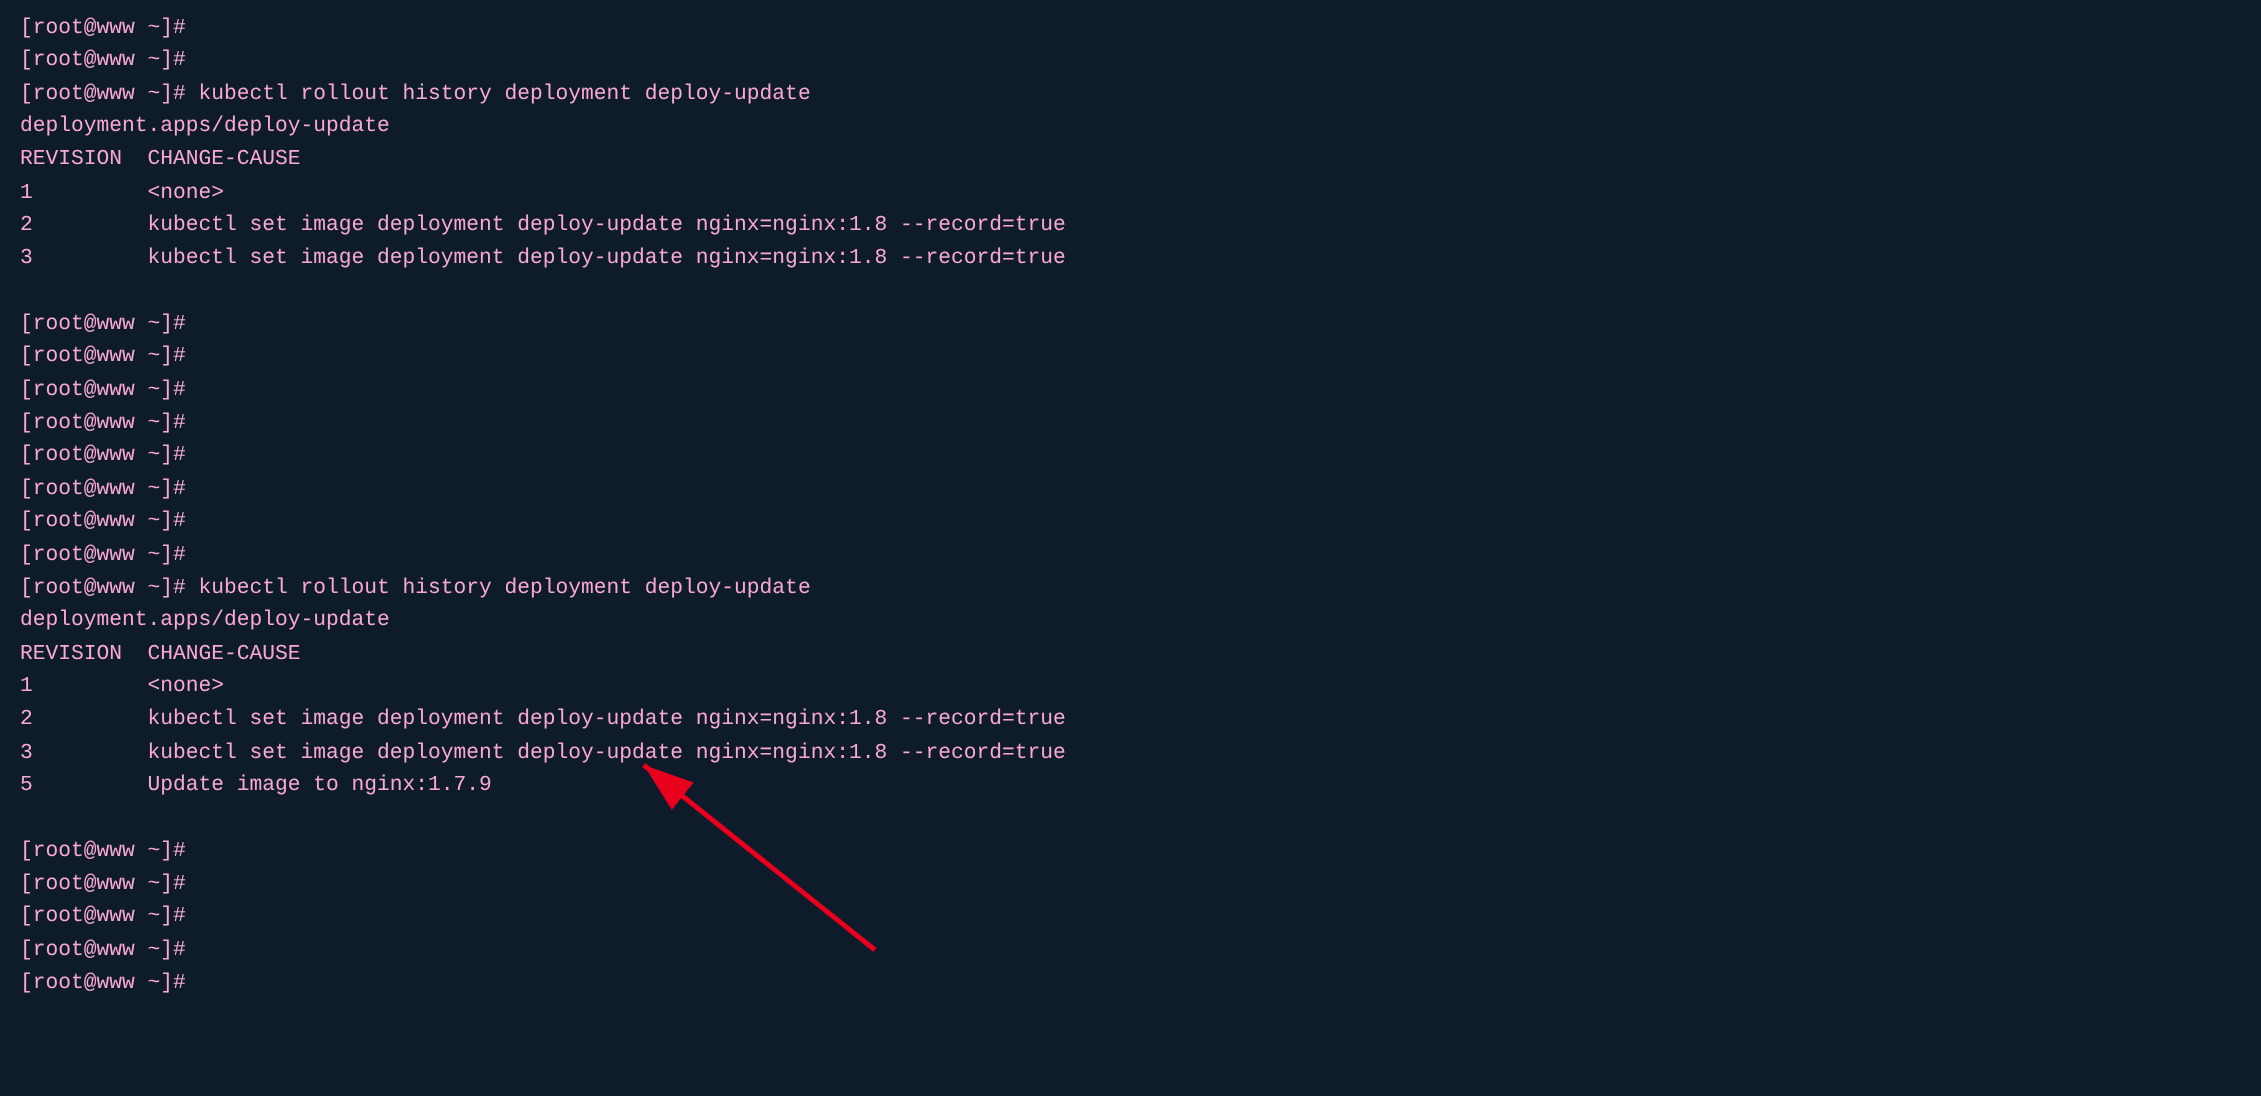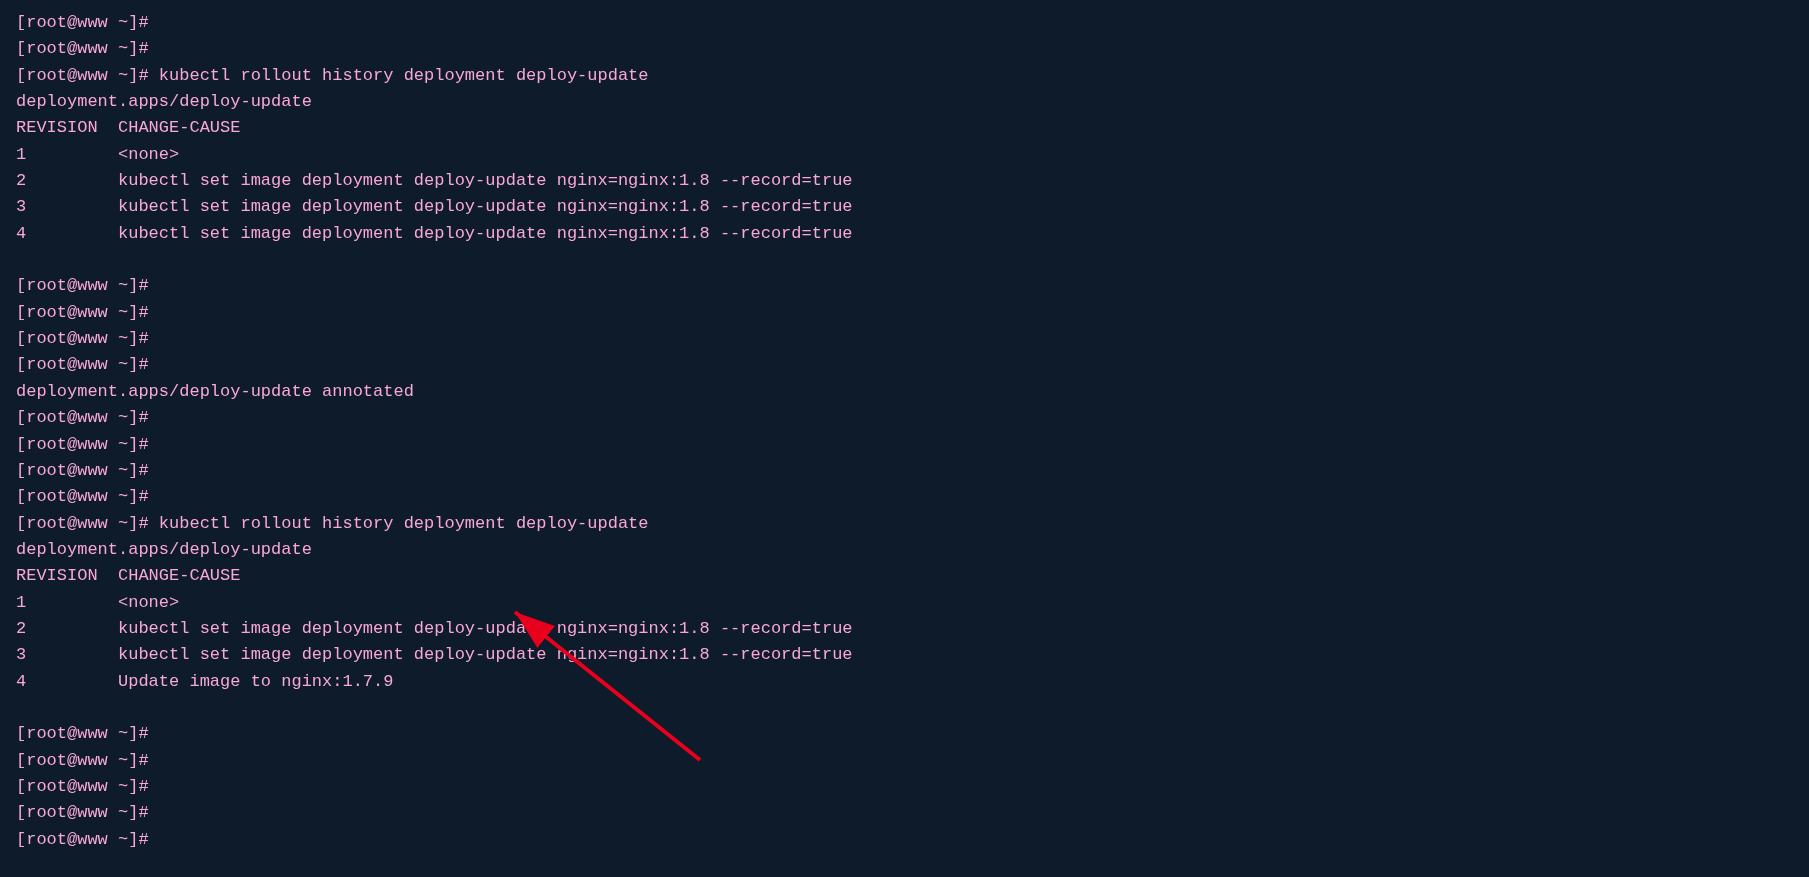--- a/index.html
+++ b/index.html
@@ -43,38 +43,36 @@
 <div class="terminal">
   <div id="lines-container">
       <div class="line">[root@www ~]#</div>
       <div class="line">[root@www ~]#</div>
       <div class="line">[root@www ~]# kubectl rollout history deployment deploy-update</div>
       <div class="line">deployment.apps/deploy-update</div>
       <div class="line">REVISION  CHANGE-CAUSE</div>
       <div class="line">1         &lt;none&gt;</div>
       <div class="line">2         kubectl set image deployment deploy-update nginx=nginx:1.8 --record=true</div>
       <div class="line">3         kubectl set image deployment deploy-update nginx=nginx:1.8 --record=true</div>
-      <div class="line">4         kubectl set image deployment deploy-update nginx=nginx:1.8 --record=true</div>
       <div class="line empty"> </div>
       <div class="line">[root@www ~]#</div>
       <div class="line">[root@www ~]#</div>
       <div class="line">[root@www ~]#</div>
       <div class="line">[root@www ~]#</div>
-      <div class="line">deployment.apps/deploy-update annotated</div>
       <div class="line">[root@www ~]#</div>
       <div class="line">[root@www ~]#</div>
       <div class="line">[root@www ~]#</div>
       <div class="line">[root@www ~]#</div>
       <div class="line">[root@www ~]# kubectl rollout history deployment deploy-update</div>
       <div class="line">deployment.apps/deploy-update</div>
       <div class="line">REVISION  CHANGE-CAUSE</div>
       <div class="line">1         &lt;none&gt;</div>
       <div class="line">2         kubectl set image deployment deploy-update nginx=nginx:1.8 --record=true</div>
       <div class="line">3         kubectl set image deployment deploy-update nginx=nginx:1.8 --record=true</div>
-      <div class="line">4         Update image to nginx:1.7.9</div>
+      <div class="line">5         Update image to nginx:1.7.9</div>
       <div class="line empty"> </div>
       <div class="line">[root@www ~]#</div>
       <div class="line">[root@www ~]#</div>
       <div class="line">[root@www ~]#</div>
       <div class="line">[root@www ~]#</div>
       <div class="line">[root@www ~]#</div>
     </div>
 
   <svg class="arrow-container" xmlns="http://www.w3.org/2000/svg">
 

